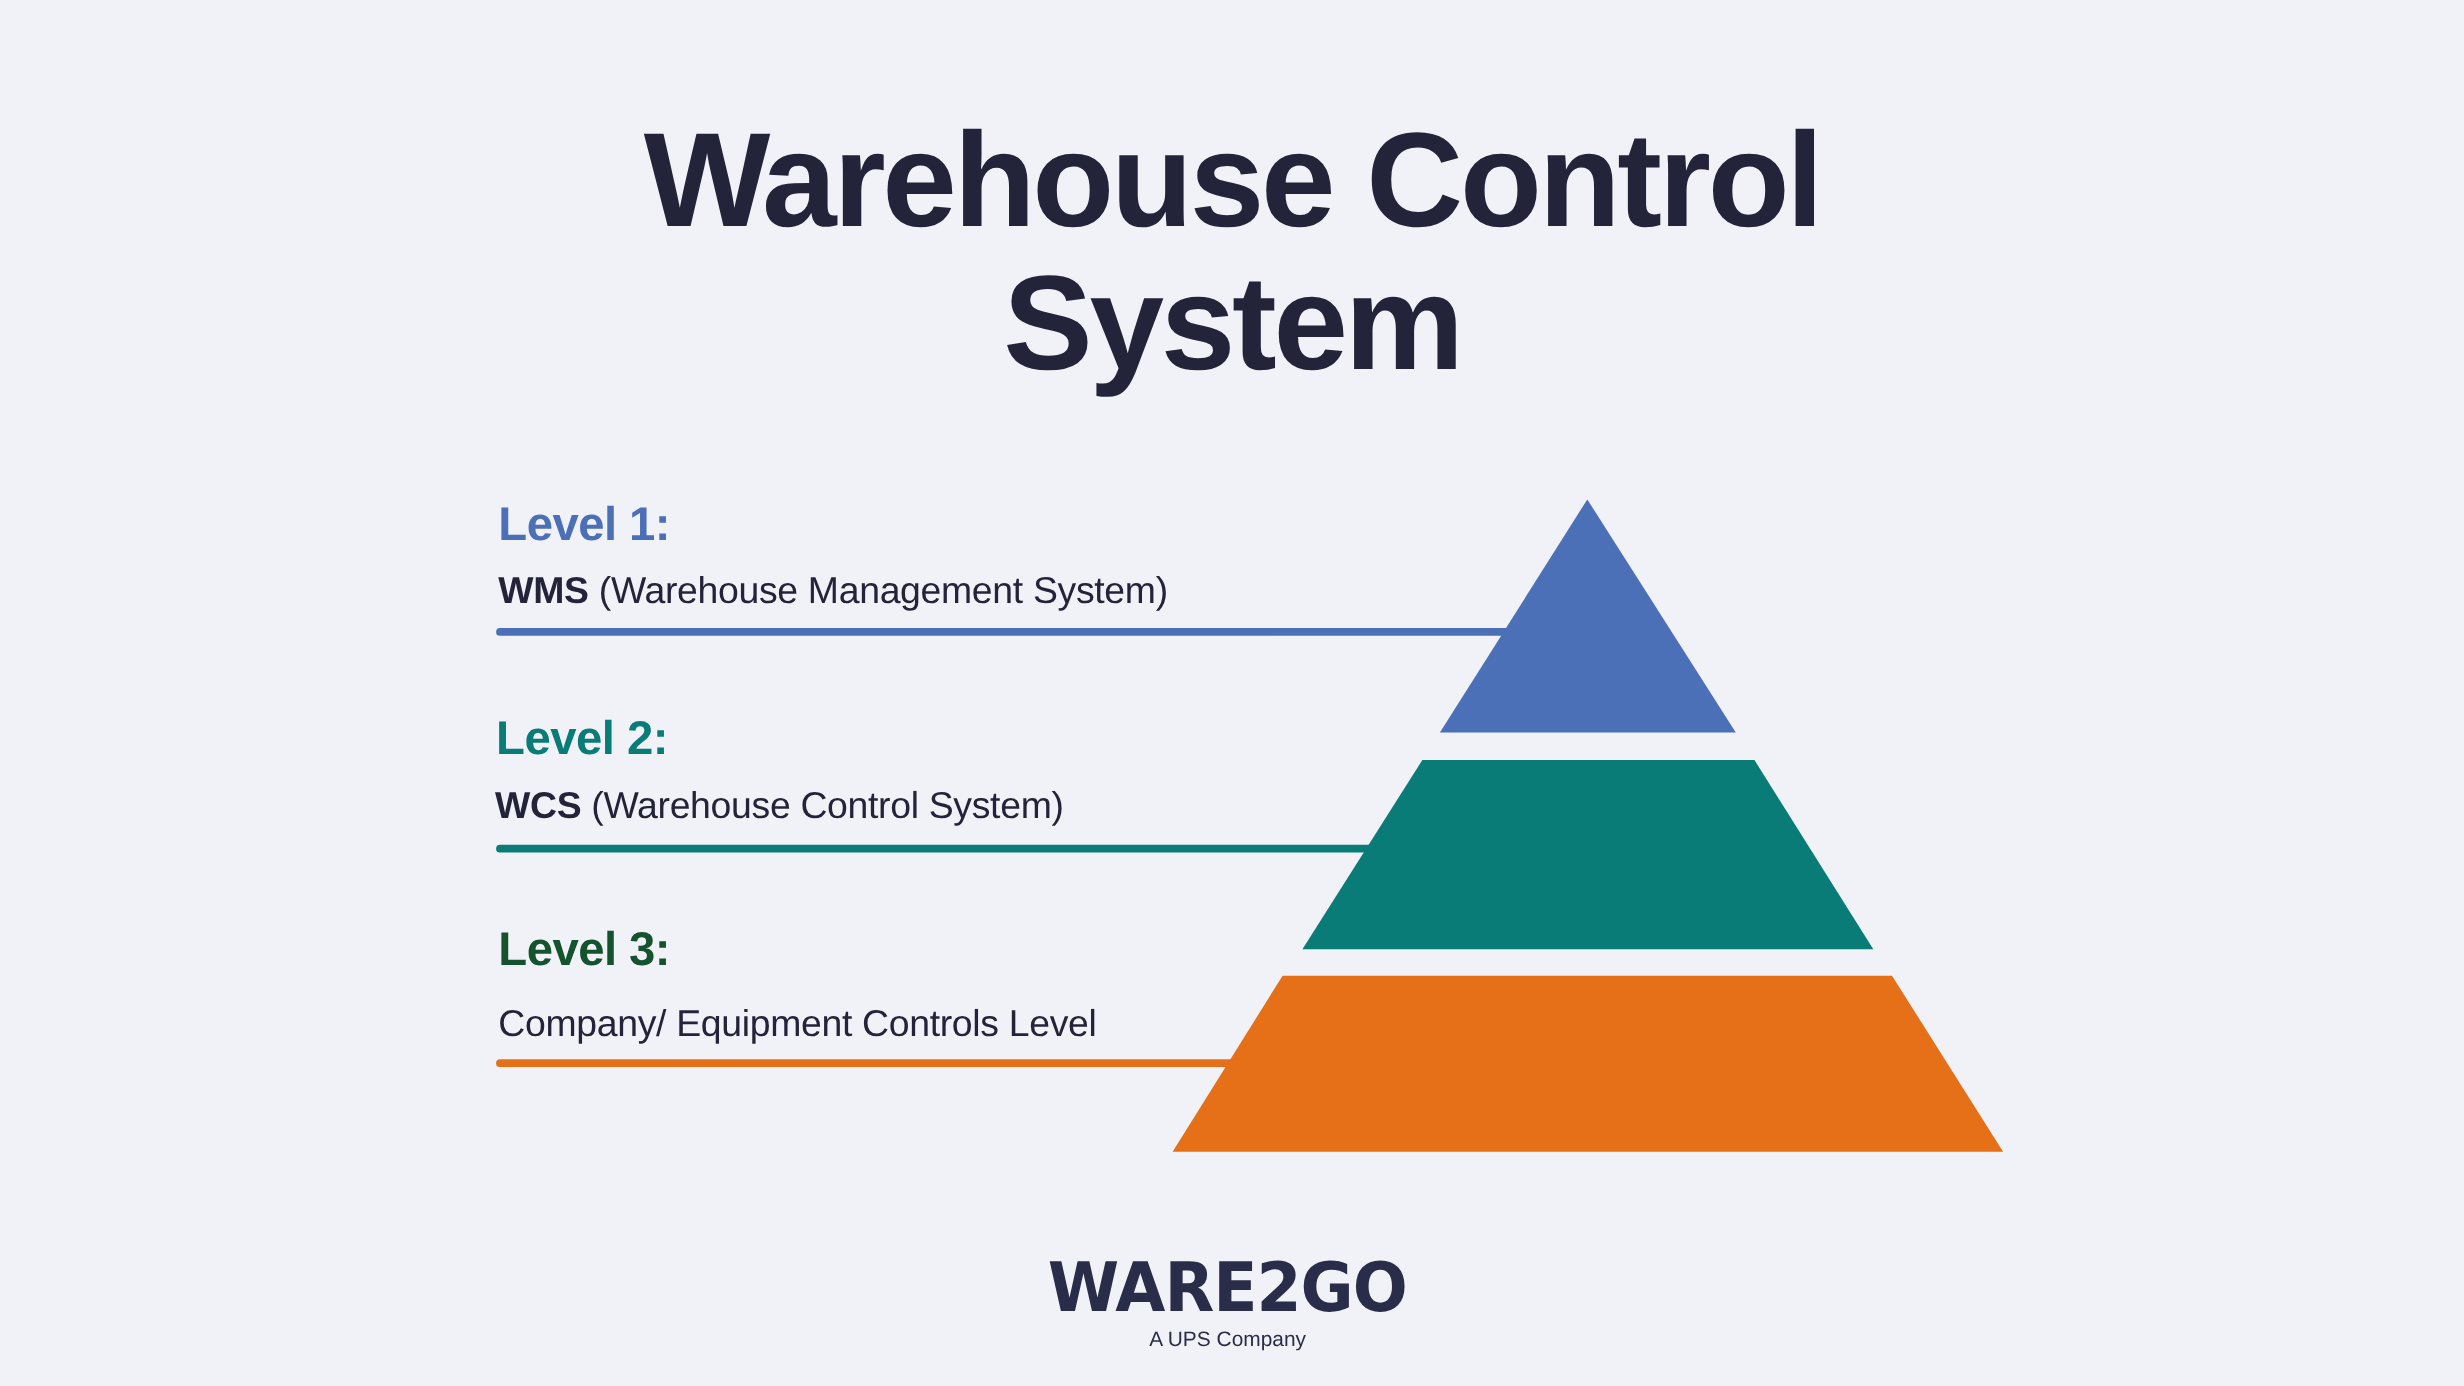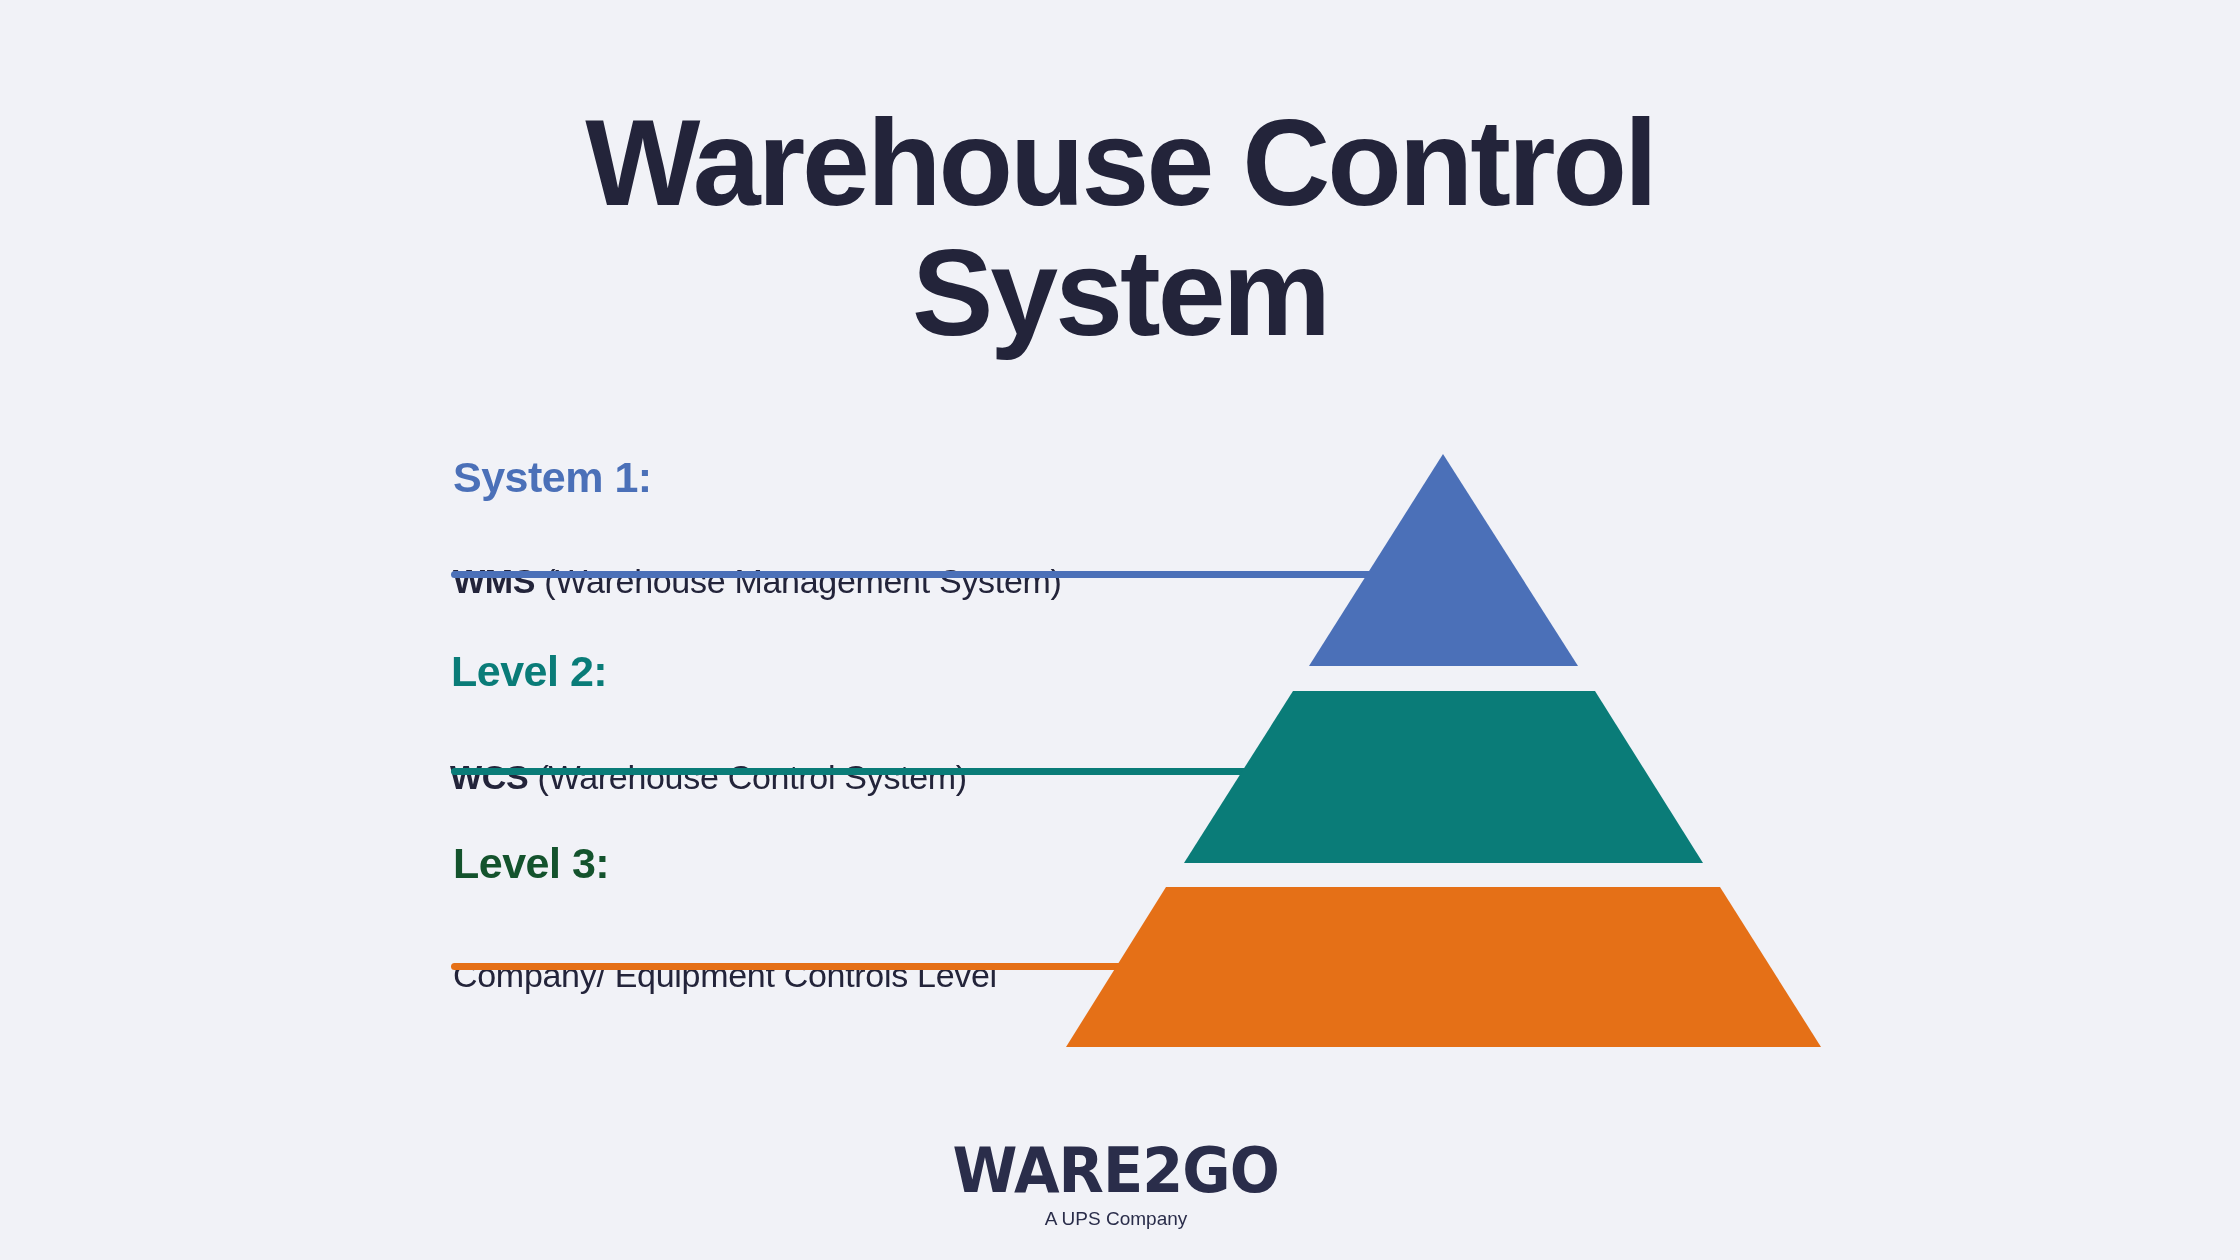--- a/index.html
+++ b/index.html
@@ -26,21 +26,20 @@
       font-weight: 700; font-size: 43px; line-height: 1;
       letter-spacing: -0.5px;
       margin: 0;
     }
     .level-desc {
       position: absolute; left: 453px;
       font-size: 34px; line-height: 1;
       color: #23243a;
       letter-spacing: -0.3px;
       white-space: nowrap;
-      margin-top: 44px;
     }
     .level-desc b { font-weight: 700; }
     .leader {
       position: absolute; height: 7px; border-radius: 4px;
       left: 451px;
     }
     svg.pyramid { position: absolute; left: 0; top: 0; }
     .logo {
       position: absolute; left: 0; width: 2232px; top: 1140px;
       text-align: center; color: #2a2d4a;
@@ -59,21 +58,21 @@
     }
   </style>
 </head>
 <body>
 
 <h1 class="title">
   <span>Warehouse Control</span>
   <span>System</span>
 </h1>
 
-<div class="level-label" style="top:456px; color:#4b70b8;">System 1:</div>
+<div class="level-label" style="top:456px; color:#4b70b8;">Level 1:</div>
 <div class="level-desc" style="top:520px;"><b>WMS</b><span> (Warehouse Management System)</span></div>
 <div class="leader" style="top:571px; width:925px; background:#4b70b8;"></div>
 
 <div class="level-label" style="top:650px; color:#0a7c78; left:451px;">Level 2:</div>
 <div class="level-desc" style="top:716px; left:450px;"><b>WCS</b><span> (Warehouse Control System)</span></div>
 <div class="leader" style="top:768px; width:800px; background:#0a7c78;"></div>
 
 <div class="level-label" style="top:842px; color:#14532d;">Level 3:</div>
 <div class="level-desc" style="top:914px;">Company/ Equipment Controls Level</div>
 <div class="leader" style="top:963px; width:672px; background:#e57017;"></div>

